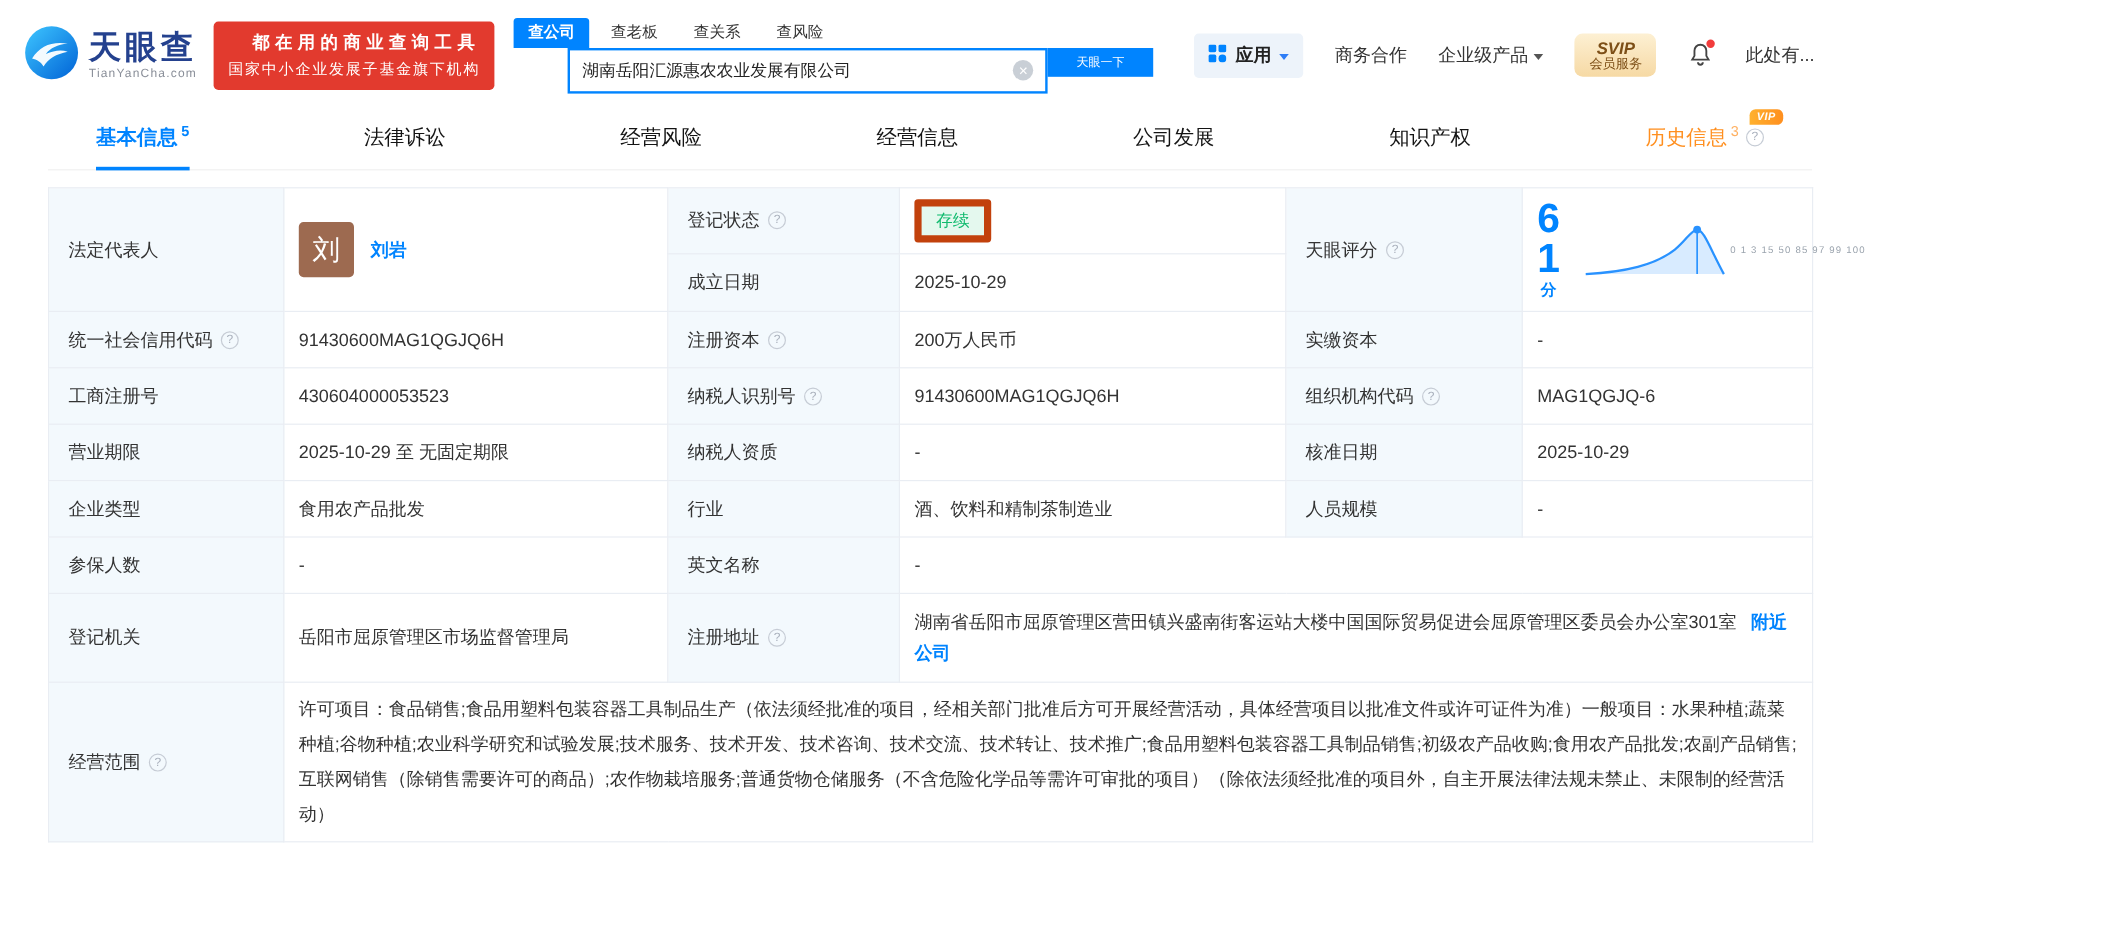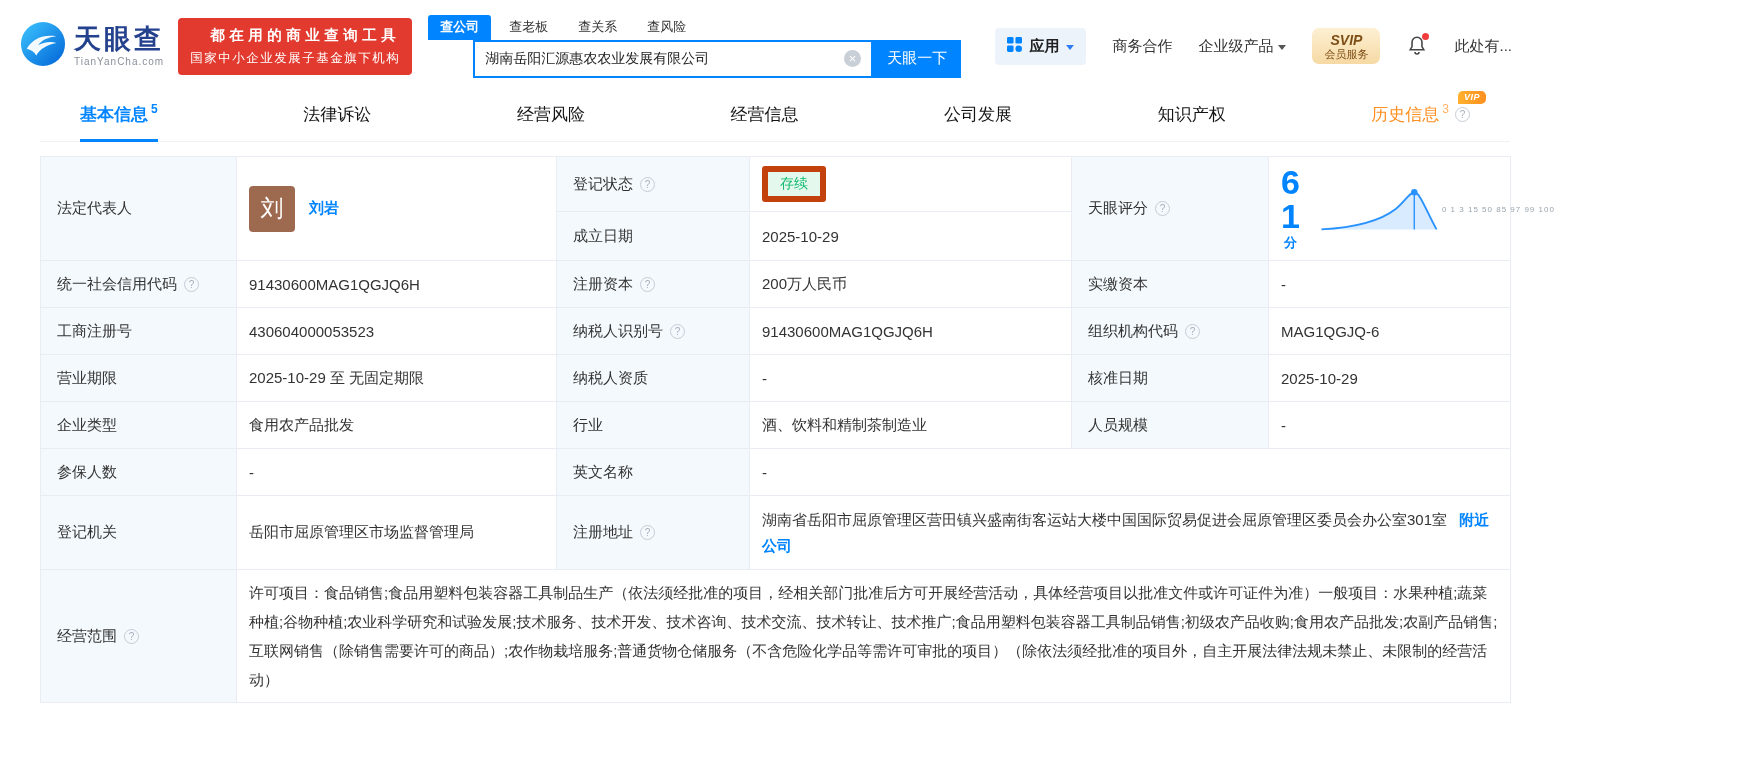--- a/index.html
+++ b/index.html
@@ -21,21 +21,21 @@
 
   .search-wrap { margin-left: 16px; position: relative; padding-top: 25px; }
   .search-tabs { position: absolute; top: 0; left: 0; display: flex; gap: 6px; font-size: 13px; }
   .stab { padding: 3px 12px 4px; color: #333; cursor: pointer; }
   .stab.active { background: #0084ff; color: #fff; border-radius: 3px 3px 0 0; font-weight: bold; }
   .search-row { display: flex; padding-left: 45px; }
   .sbox { display: flex; align-items: center; width: 400px; height: 38px; border: 2px solid #0084ff; background: #fff; }
   .sbox input { flex: 1; border: none; outline: none; font-size: 14px; padding: 0 10px; color: #222; font-family: inherit; background: transparent; }
   .clear { width: 17px; height: 17px; border-radius: 50%; background: #c9cfd6; color: #fff; display: flex; align-items: center; justify-content: center; font-size: 13px; line-height: 1; margin-right: 10px; cursor: pointer; flex: none; }
   .clear::before { content: "×"; }
-  .sbtn { width: 88px; height: 38px; background: #0084ff; color: #fff; border: none; font-size: 15px; cursor: pointer; font-family: inherit; }
+  .sbtn { width: 88px; height: 24px; background: #0084ff; color: #fff; border: none; font-size: 10px; cursor: pointer; font-family: inherit; }
 
   .hdr-right { margin-left: auto; display: flex; align-items: center; gap: 26px; padding-right: 220px; }
   .apps { display: flex; align-items: center; gap: 7px; background: #edf3fa; border-radius: 4px; padding: 9px 12px; font-size: 15px; font-weight: bold; color: #222; cursor: pointer; }
   .caret { width: 0; height: 0; border-left: 4px solid transparent; border-right: 4px solid transparent; border-top: 5px solid #2f7df6; margin-top: 2px; }
   .caret.dark { border-top-color: #555; }
   .navtext { font-size: 15px; color: #333; cursor: pointer; white-space: nowrap; }
   .ent { display: flex; align-items: center; gap: 5px; cursor: pointer; }
   .vipbadge { background: linear-gradient(180deg, #fdf0d3, #f6d9a4); border-radius: 7px; padding: 4px 12px; text-align: center; color: #7d4f17; line-height: 1.15; cursor: pointer; }
   .vip-top { font-size: 14px; font-weight: bold; font-style: italic; }
   .vip-bottom { font-size: 11px; }

